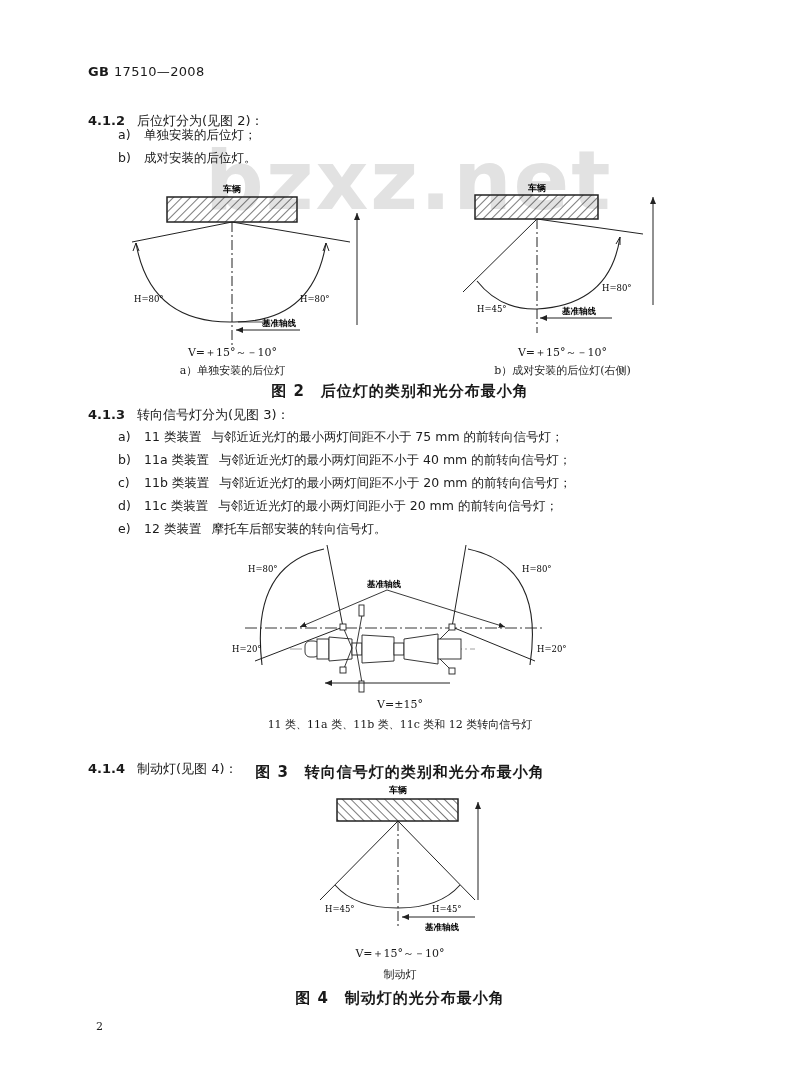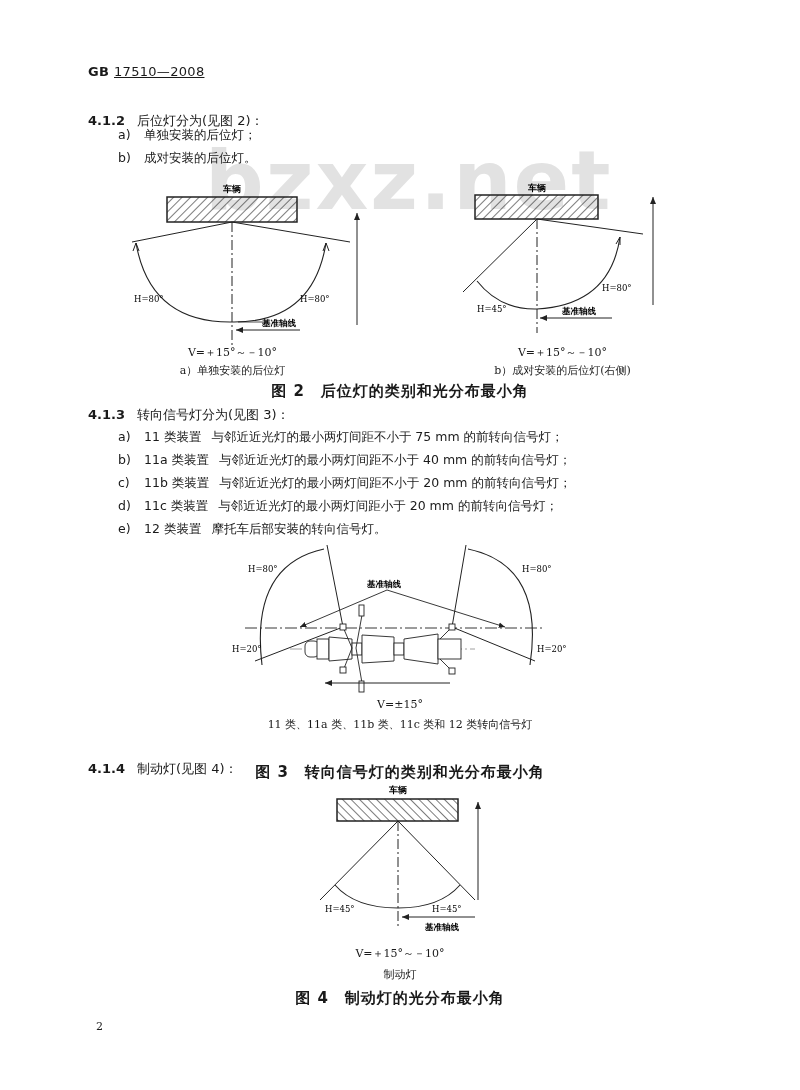--- a/index.html
+++ b/index.html
@@ -1,21 +1,21 @@
 <!DOCTYPE html>
 <html><head>
 <meta charset="utf-8">
 <style>
   html, body { margin: 0; padding: 0; background: #ffffff; }
   body { width: 800px; height: 1090px; position: relative; overflow: hidden;
          font-family: "DejaVu Serif", "Liberation Serif", serif; color: #1a1a1a; }
   .abs { position: absolute; }
   .hdr { left: 88px; top: 64px; font-family: "DejaVu Sans", "Liberation Sans", sans-serif;
          font-size: 13px; font-weight: bold; letter-spacing: 0.3px; }
-  .hdr .num { font-weight: normal; text-decoration: underline; }
+  .hdr .num { font-weight: normal; }
   .sec { font-size: 13px; font-family: "DejaVu Sans", "Liberation Sans", sans-serif; }
   .sec .n { font-weight: bold; margin-right: 12px; }
   .item { font-size: 12.5px; font-family: "DejaVu Sans", "Liberation Sans", sans-serif; }
   .item .m { display: inline-block; width: 26px; }
   .item .cls { margin-right: 10px; margin-top: 36px; }
   .cap { font-size: 11px; text-align: center; }
   .figcap { font-size: 15px; font-weight: bold; font-family: "DejaVu Sans", "Liberation Sans", sans-serif;
             text-align: center; letter-spacing: 1px; }
   .formula { font-size: 11px; text-align: center; }
   .watermark { left: 205px; top: 140px; font-family: "DejaVu Sans", "Liberation Sans", sans-serif;

